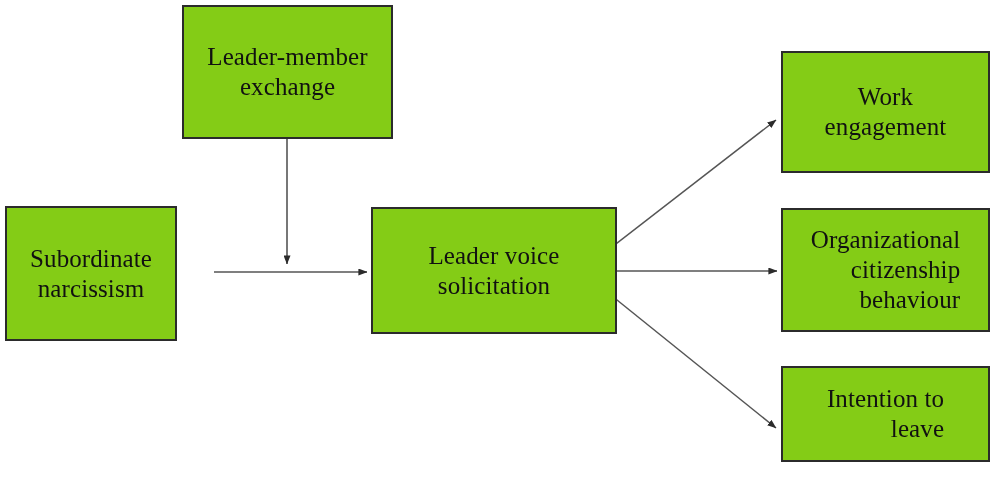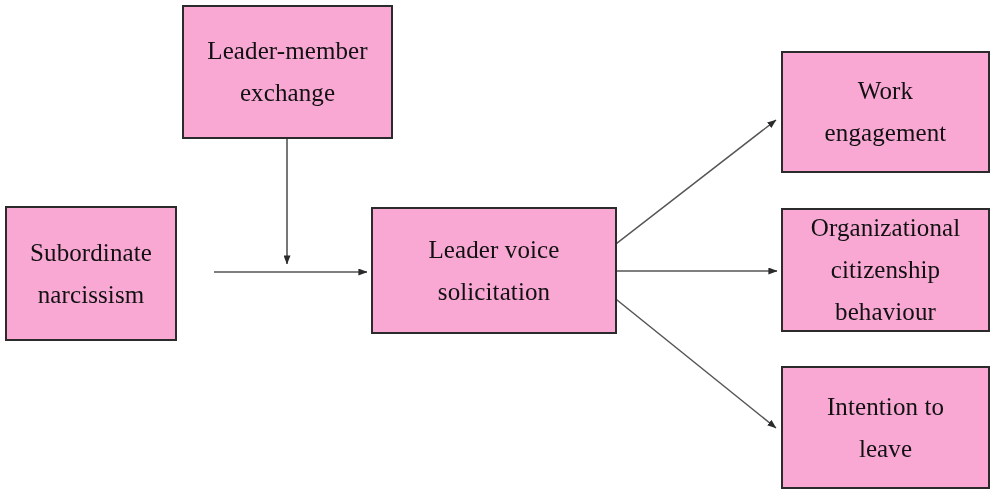--- a/index.html
+++ b/index.html
@@ -13,28 +13,28 @@
     width: 995px;
     height: 499px;
     background: #ffffff;
     overflow: hidden;
     font-family: "Liberation Serif", "DejaVu Serif", serif;
   }
   .node {
     position: absolute;
     box-sizing: border-box;
     border: 2px solid #2b2b2b;
-    background: #f9a8d4;
+    background: #84cc16;
     display: flex;
     align-items: center;
     justify-content: center;
     text-align: center;
     color: #111111;
     font-size: 25px;
-    line-height: 42px;
+    line-height: 30px;
     letter-spacing: 0.1px;
     padding: 2px 6px;
     z-index: 2;
   }
   .node .label {
     display: block;
     white-space: pre-line;
   }
   #edges {
     position: absolute;
@@ -42,22 +42,22 @@
     top: 0;
     width: 995px;
     height: 499px;
     z-index: 1;
   }
   
   #node-lmx        { left: 182px; top: 5px;   width: 211px; height: 134px; }
   #node-narcissism { left: 5px;   top: 206px; width: 172px; height: 135px; }
   #node-voice      { left: 371px; top: 207px; width: 246px; height: 127px; }
   #node-work       { left: 781px; top: 51px;  width: 209px; height: 122px; }
-  #node-ocb        { left: 781px; top: 208px; width: 209px; height: 124px; }
-  #node-intention  { left: 781px; top: 366px; width: 209px; height: 123px; }
+  #node-ocb        { left: 781px; top: 208px; width: 209px; height: 124px; text-align: right; }
+  #node-intention  { left: 781px; top: 366px; width: 209px; height: 96px; text-align: right; }
 </style>
 </head>
 <body>
 
 <div id="canvas">
 
   <svg id="edges" viewBox="0 0 995 499" xmlns="http://www.w3.org/2000/svg">
     <defs>
       <marker id="arrowhead" markerWidth="9" markerHeight="7" refX="8.6" refY="3.5" orient="auto" markerUnits="userSpaceOnUse">
         <path d="M 0 0 L 9 3.5 L 0 7 z" fill="#2b2b2b"></path>

